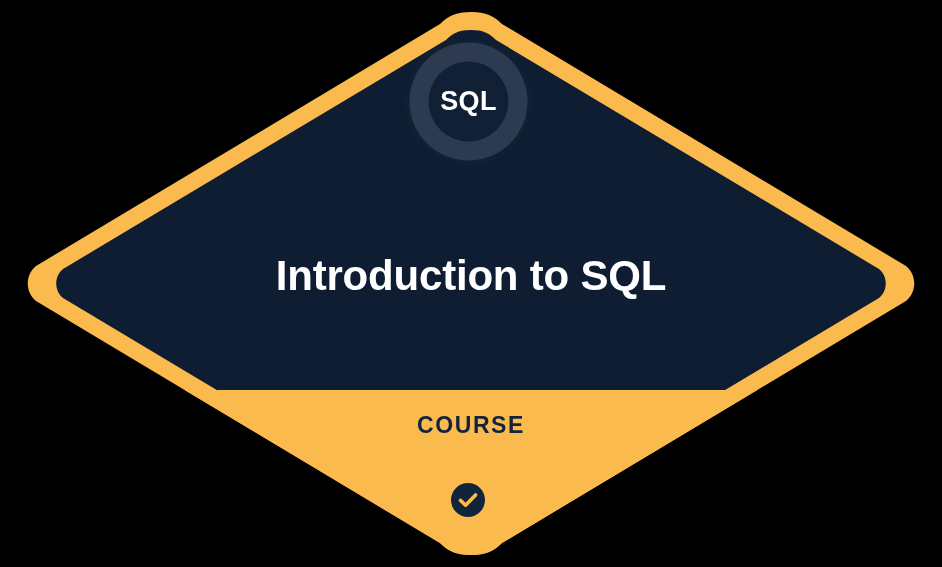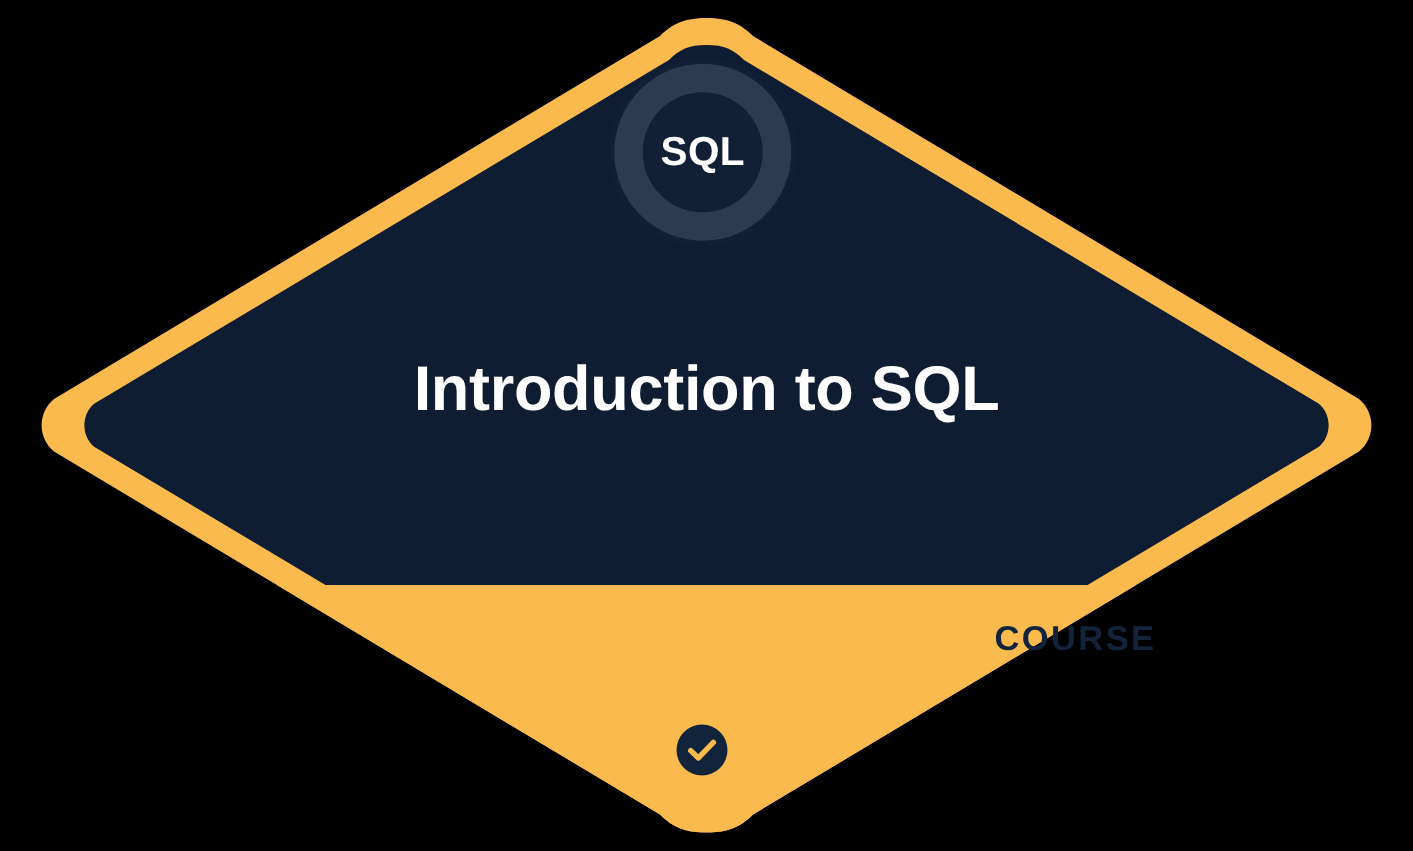--- a/index.html
+++ b/index.html
@@ -60,39 +60,39 @@
     color: #ffffff;
     letter-spacing: 0.3px;
     line-height: 1;
     margin-top: -1px;
   }
 
   
   #course-title {
     position: absolute;
     left: 60px;
-    top: 235px;
+    top: 252px;
     width: 822px;
     text-align: center;
     font-family: "Liberation Sans", sans-serif;
     font-size: 42px;
     font-weight: bold;
     color: #ffffff;
     letter-spacing: -0.2px;
     line-height: 1.12;
     white-space: nowrap;
   }
 
   
   #status-block {
     position: absolute;
     left: 171px;
     top: 408px;
     width: 600px;
-    text-align: right;
+    text-align: center;
   }
   .status-line {
     font-family: "Liberation Sans", sans-serif;
     font-size: 23px;
     font-weight: bold;
     color: #11243c;
     letter-spacing: 1.6px;
     line-height: 35px;
     text-transform: uppercase;
   }

